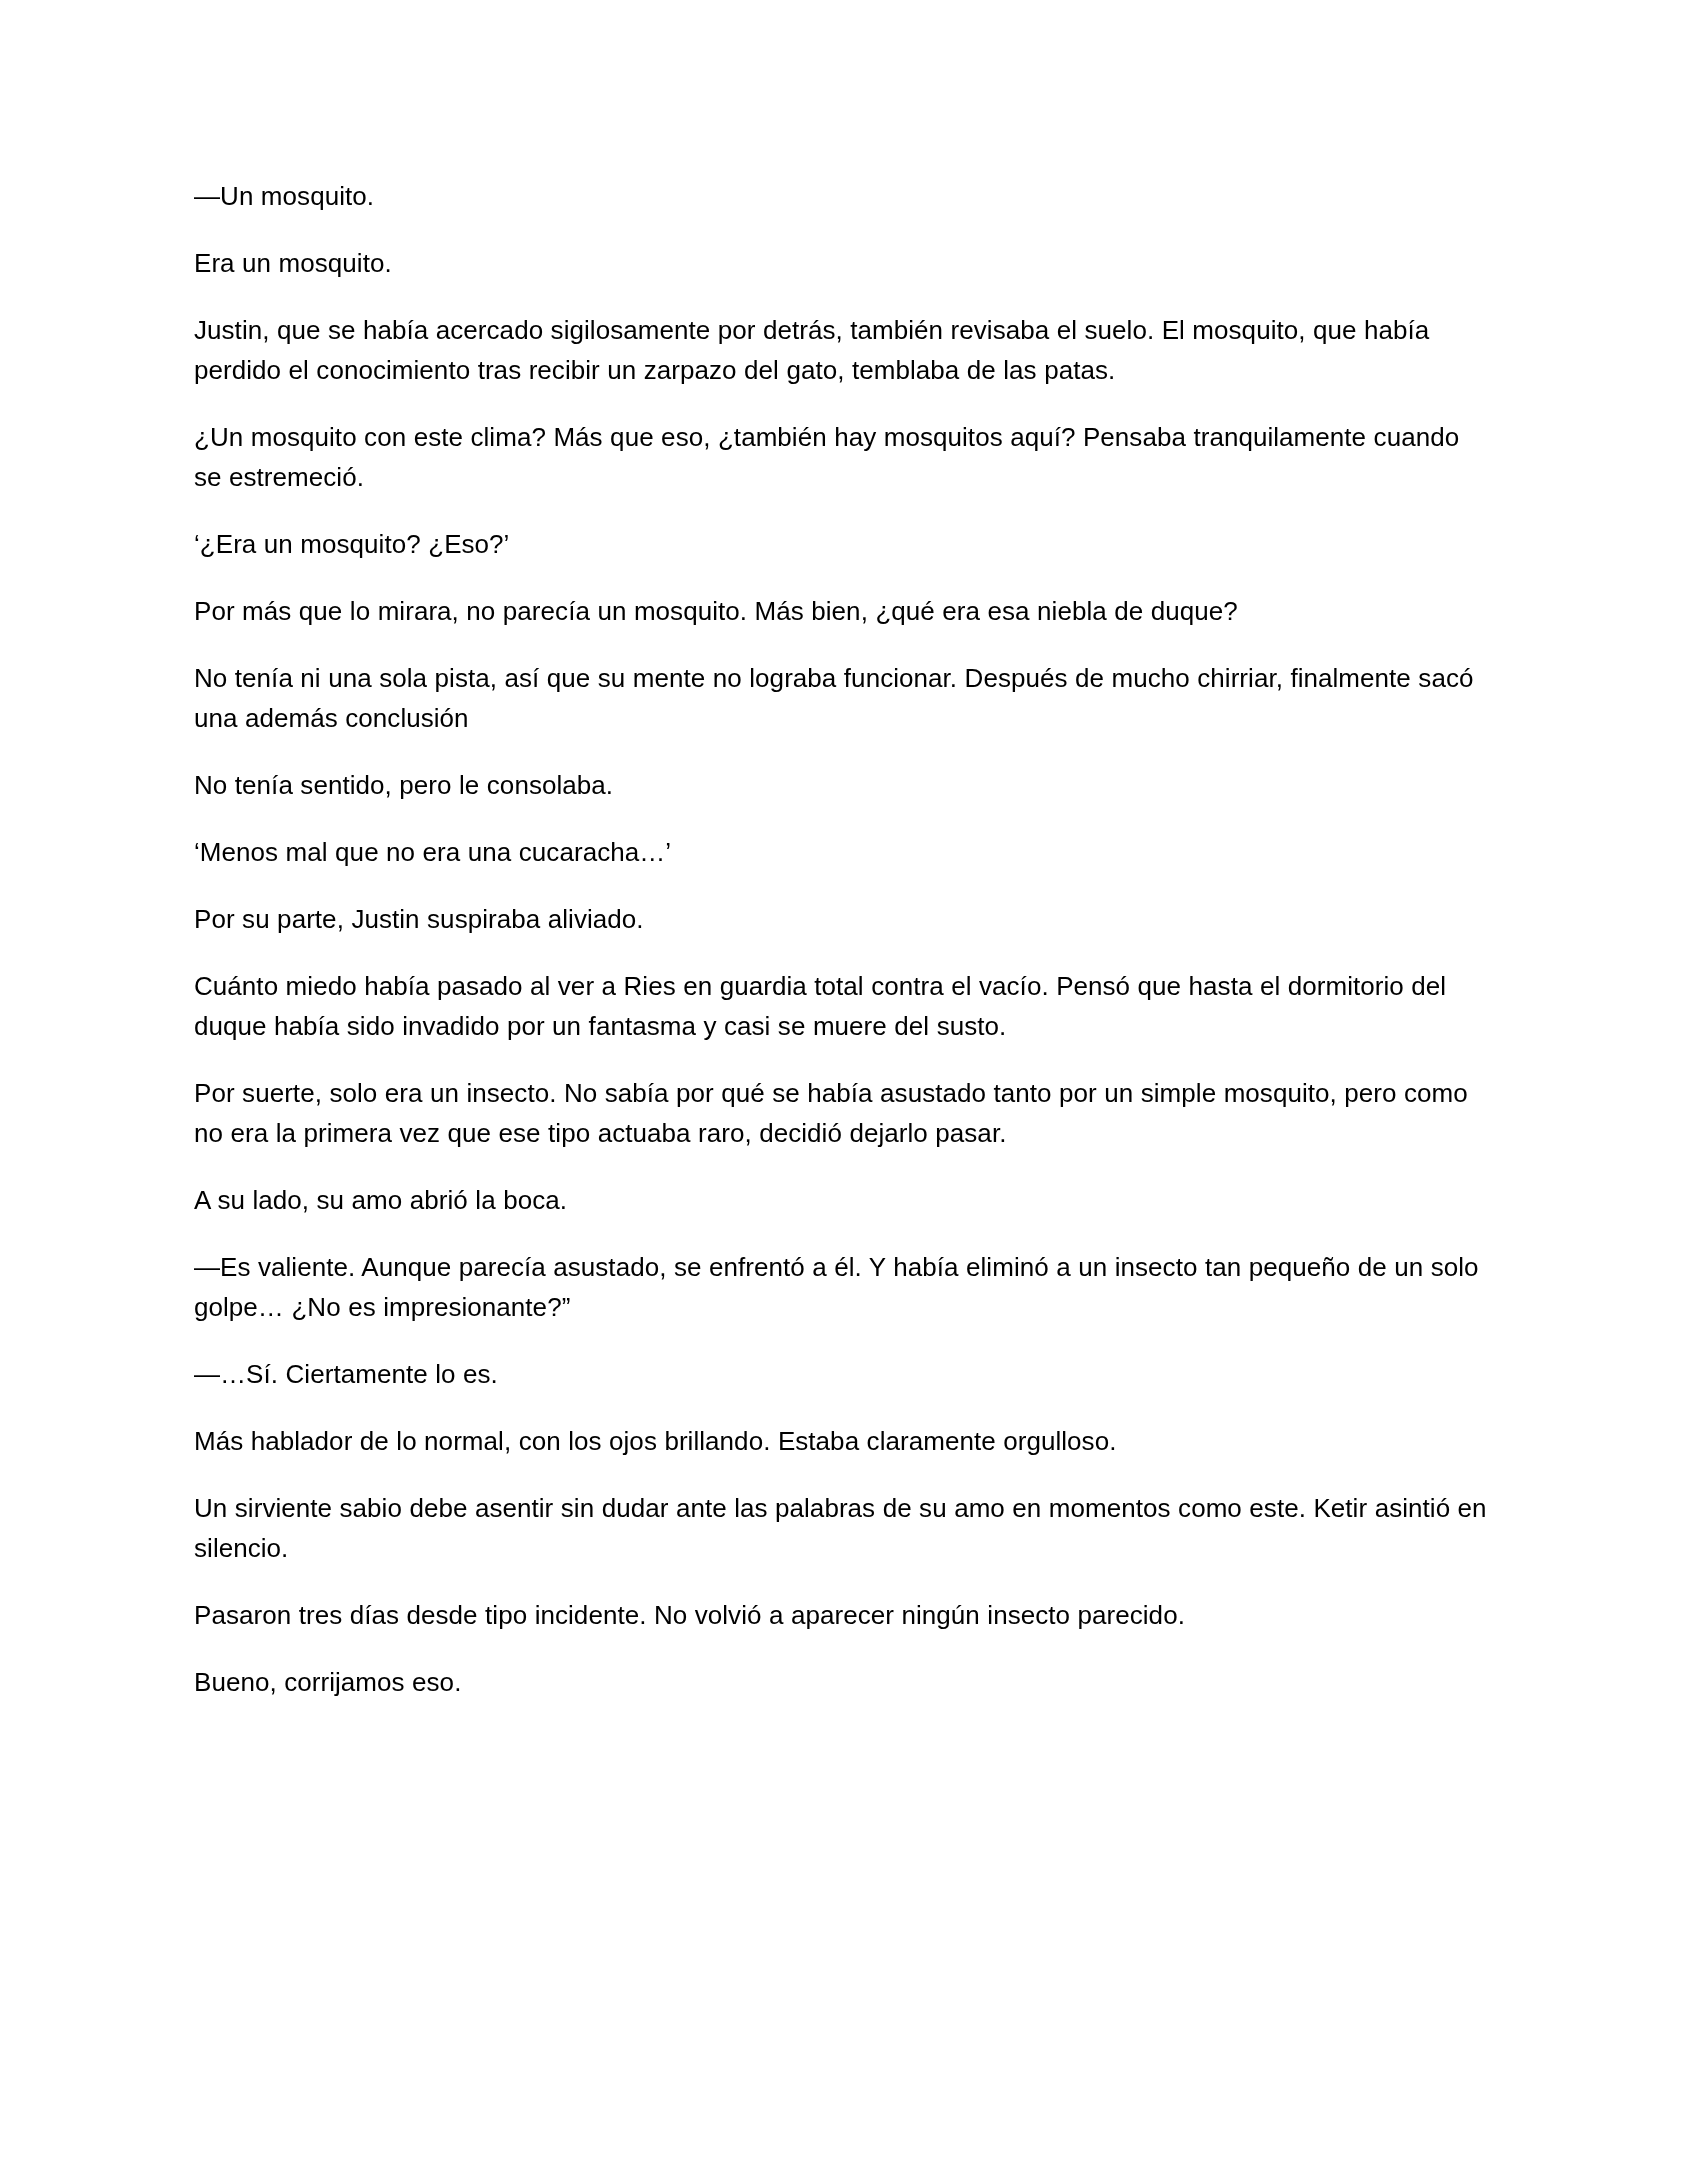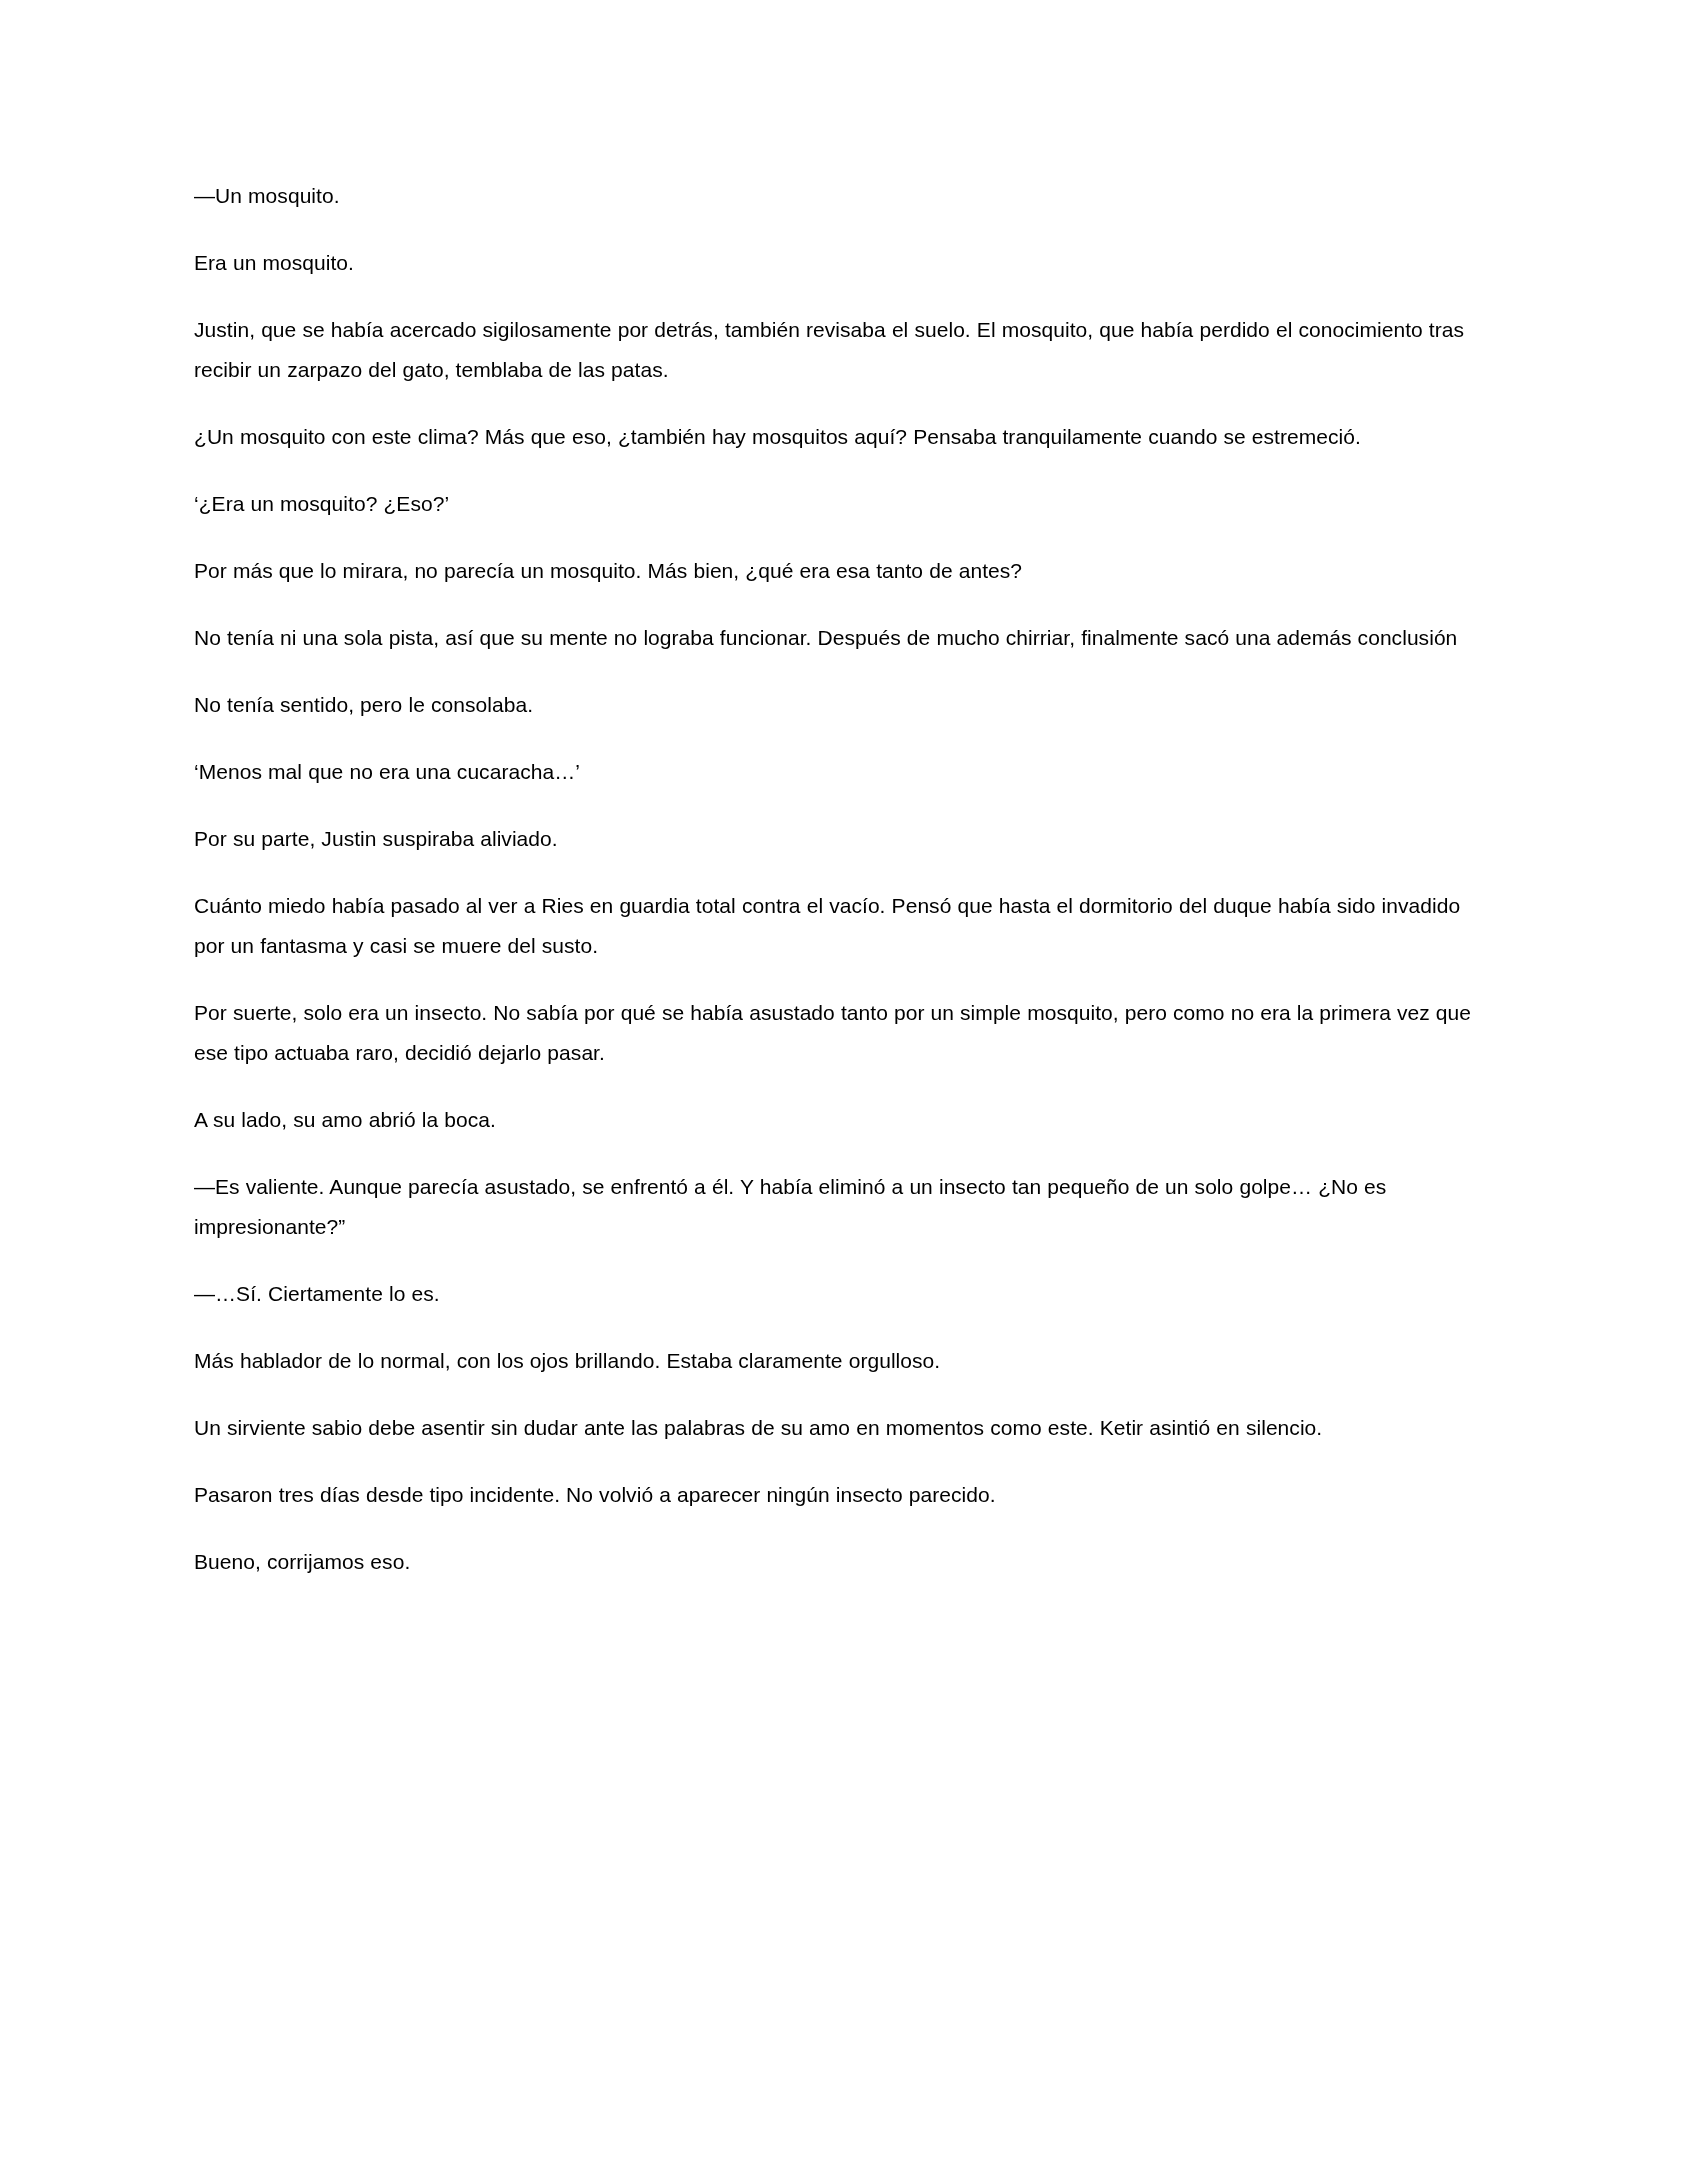--- a/index.html
+++ b/index.html
@@ -24,21 +24,21 @@
     overflow: hidden;
   }
   .text-column {
     position: absolute;
     left: 194px;
     top: 176px;
     width: 1297px;
   }
   p.para {
     margin: 0 0 27px 0;
-    font-size: 21px;
+    font-size: 26px;
     line-height: 40px;
     font-weight: 400;
     letter-spacing: 0.05px;
     word-spacing: 0.2px;
     text-align: left;
     color: #000000;
     font-family: "Liberation Sans", sans-serif;
   }
   p.para.italic {
   }
@@ -50,21 +50,21 @@
 <body>
 
 <div class="page">
   <div class="text-column">
 
     <p class="para">—Un mosquito.</p>
     <p class="para">Era un mosquito.</p>
     <p class="para">Justin, que se había acercado sigilosamente por detrás, también revisaba el suelo. El mosquito, que había perdido el conocimiento tras recibir un zarpazo del gato, temblaba de las patas.</p>
     <p class="para">¿Un mosquito con este clima? Más que eso, ¿también hay mosquitos aquí? Pensaba tranquilamente cuando se estremeció.</p>
     <p class="para italic">‘¿Era un mosquito? ¿Eso?’</p>
-    <p class="para">Por más que lo mirara, no parecía un mosquito. Más bien, ¿qué era esa tanto de antes?</p>
+    <p class="para">Por más que lo mirara, no parecía un mosquito. Más bien, ¿qué era esa niebla de duque?</p>
     <p class="para">No tenía ni una sola pista, así que su mente no lograba funcionar. Después de mucho chirriar, finalmente sacó una además conclusión</p>
     <p class="para">No tenía sentido, pero le consolaba.</p>
     <p class="para italic">‘Menos mal que no era una cucaracha…’</p>
     <p class="para">Por su parte, Justin suspiraba aliviado.</p>
     <p class="para">Cuánto miedo había pasado al ver a Ries en guardia total contra el vacío. Pensó que hasta el dormitorio del duque había sido invadido por un fantasma y casi se muere del susto.</p>
     <p class="para">Por suerte, solo era un insecto. No sabía por qué se había asustado tanto por un simple mosquito, pero como no era la primera vez que ese tipo actuaba raro, decidió dejarlo pasar.</p>
     <p class="para">A su lado, su amo abrió la boca.</p>
     <p class="para">—Es valiente. Aunque parecía asustado, se enfrentó a él. Y había eliminó a un insecto tan pequeño de un solo golpe… ¿No es impresionante?”</p>
     <p class="para">—…Sí. Ciertamente lo es.</p>
     <p class="para">Más hablador de lo normal, con los ojos brillando. Estaba claramente orgulloso.</p>

